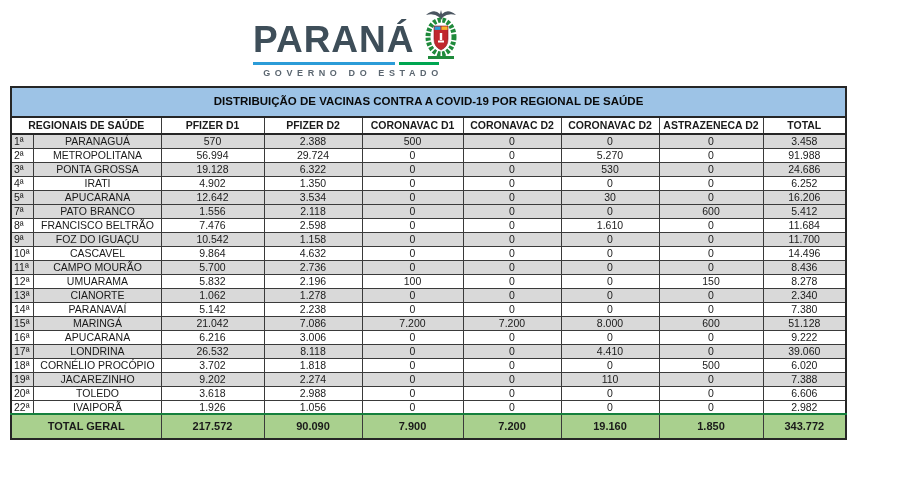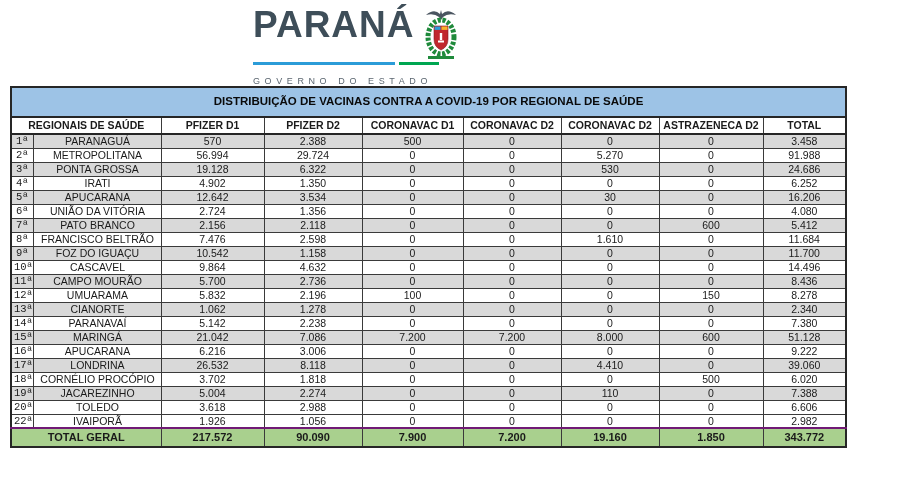--- a/index.html
+++ b/index.html
@@ -9,33 +9,33 @@
     font-family: "Liberation Sans", sans-serif;
     position: relative;
     overflow: hidden;
     color: #1a1a1a;
   }
 
   
   .logo {
     position: absolute; top: 6px; left: 253px; width: 200px;
   }
-  .logo-top { display: flex; align-items: flex-start; }
+  .logo-top { display: flex; align-items: flex-end; }
   .brand {
     font-size: 37px; font-weight: bold; letter-spacing: 1px;
     color: #3E4E59; line-height: 1; padding-bottom: 2px;
   }
   .crest { margin-left: 6px; margin-bottom: -6px; }
   .logo-rule { display: flex; height: 3px; width: 186px; margin-top: 2px; }
   .rule-blue { background: #2B9CD8; width: 142px; height: 100%; }
   .rule-gap { width: 4px; }
   .rule-green { background: #00A651; flex: 1; height: 100%; }
   .gov {
-    margin-top: 11px; font-size: 9px; letter-spacing: 4.6px;
-    color: #5B6670; font-weight: normal; white-space: nowrap;
+    margin-top: 3px; font-size: 9px; letter-spacing: 4.6px;
+    color: #5B6670; font-weight: bold; white-space: nowrap; text-align: center;
   }
   .sec {
     margin-top: 12px; font-size: 11px; font-weight: bold;
     color: #3E4E59; letter-spacing: 0.6px; text-align: center; width: 160px;
   }
 
   
   .vac-table {
     position: absolute; left: 10px; top: 86px; width: 835px;
     border-collapse: collapse; table-layout: fixed;
@@ -59,25 +59,25 @@
     border: 2px solid #262626;
   }
   .head-row th {
     background: #ffffff; font-weight: bold; font-size: 10.5px;
     height: 17px;
     border-bottom: 2px solid #262626;
     text-align: center;
   }
   tbody tr.alt td { background: #D9D9D9; }
   td.name { text-align: center; padding-left: 3px; }
-  td.numcol { text-align: center; padding-left: 2px; font-family: Liberation Mono, monospace; }
+  td.numcol { text-align: left; padding-left: 2px; }
   .total-row td {
     background: #A9D08E; font-weight: bold; font-size: 11px;
-    height: 19px;
-    border-top: 2px solid #701a75;
+    height: 25px;
+    border-top: 2px solid #15803d;
     border-bottom: 2px solid #262626;
   }
   .vac-table { border: 2px solid #262626; }
   .vac-table col.c-num { width: 22px; }
   .vac-table col.c-name { width: 128px; }
   .vac-table col.c1 { width: 103px; }
   .vac-table col.c2 { width: 98px; }
   .vac-table col.c3 { width: 101px; }
   .vac-table col.c4 { width: 98px; }
   .vac-table col.c5 { width: 98px; }
@@ -191,35 +191,24 @@
         <td class="numcol">5ª</td>
         <td class="name">APUCARANA</td>
         <td>12.642</td>
         <td>3.534</td>
         <td>0</td>
         <td>0</td>
         <td>30</td>
         <td>0</td>
         <td>16.206</td>
       </tr>
-      <tr>
-        <td class="numcol">6ª</td>
-        <td class="name">UNIÃO DA VITÓRIA</td>
-        <td>2.724</td>
-        <td>1.356</td>
-        <td>0</td>
-        <td>0</td>
-        <td>0</td>
-        <td>0</td>
-        <td>4.080</td>
-      </tr>
       <tr class="alt">
         <td class="numcol">7ª</td>
         <td class="name">PATO BRANCO</td>
-        <td>2.156</td>
+        <td>1.556</td>
         <td>2.118</td>
         <td>0</td>
         <td>0</td>
         <td>0</td>
         <td>600</td>
         <td>5.412</td>
       </tr>
       <tr>
         <td class="numcol">8ª</td>
         <td class="name">FRANCISCO BELTRÃO</td>
@@ -337,21 +326,21 @@
         <td>1.818</td>
         <td>0</td>
         <td>0</td>
         <td>0</td>
         <td>500</td>
         <td>6.020</td>
       </tr>
       <tr class="alt">
         <td class="numcol">19ª</td>
         <td class="name">JACAREZINHO</td>
-        <td>5.004</td>
+        <td>9.202</td>
         <td>2.274</td>
         <td>0</td>
         <td>0</td>
         <td>110</td>
         <td>0</td>
         <td>7.388</td>
       </tr>
       <tr>
         <td class="numcol">20ª</td>
         <td class="name">TOLEDO</td>

